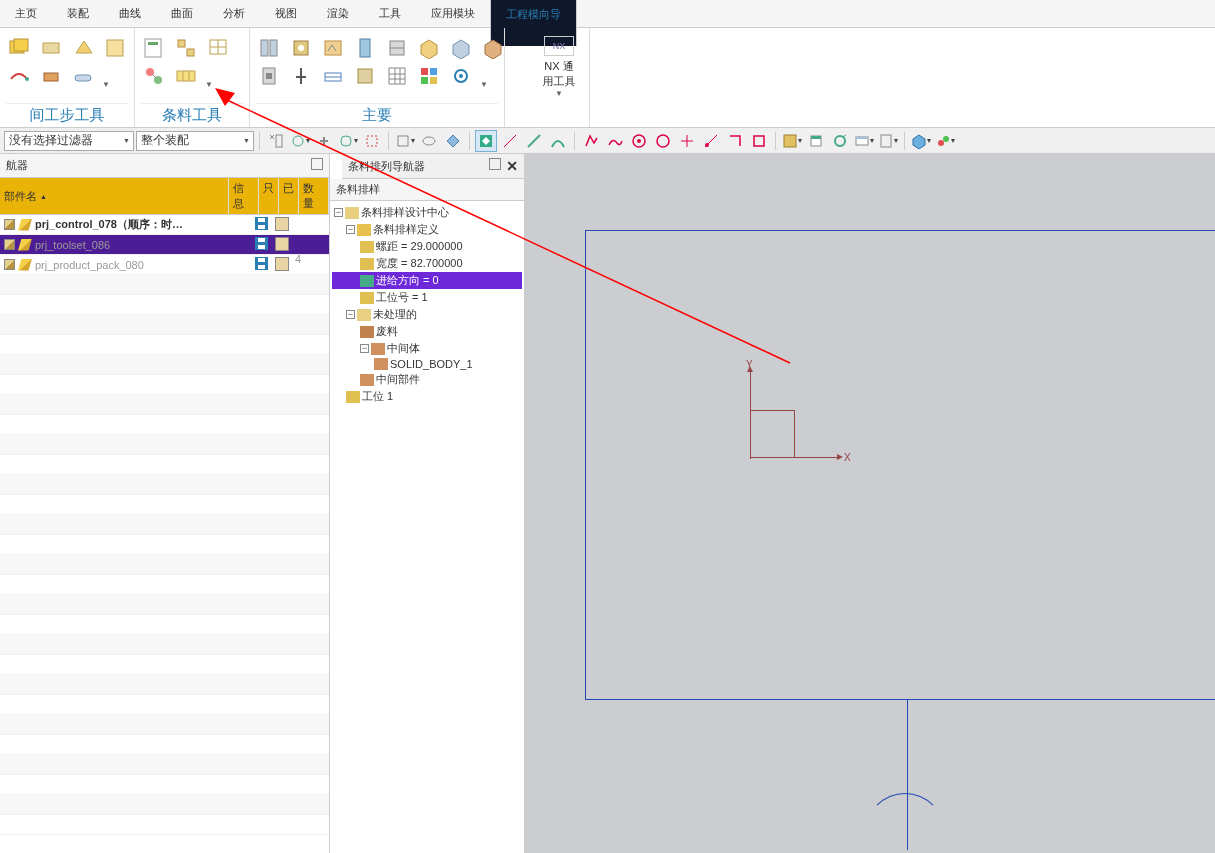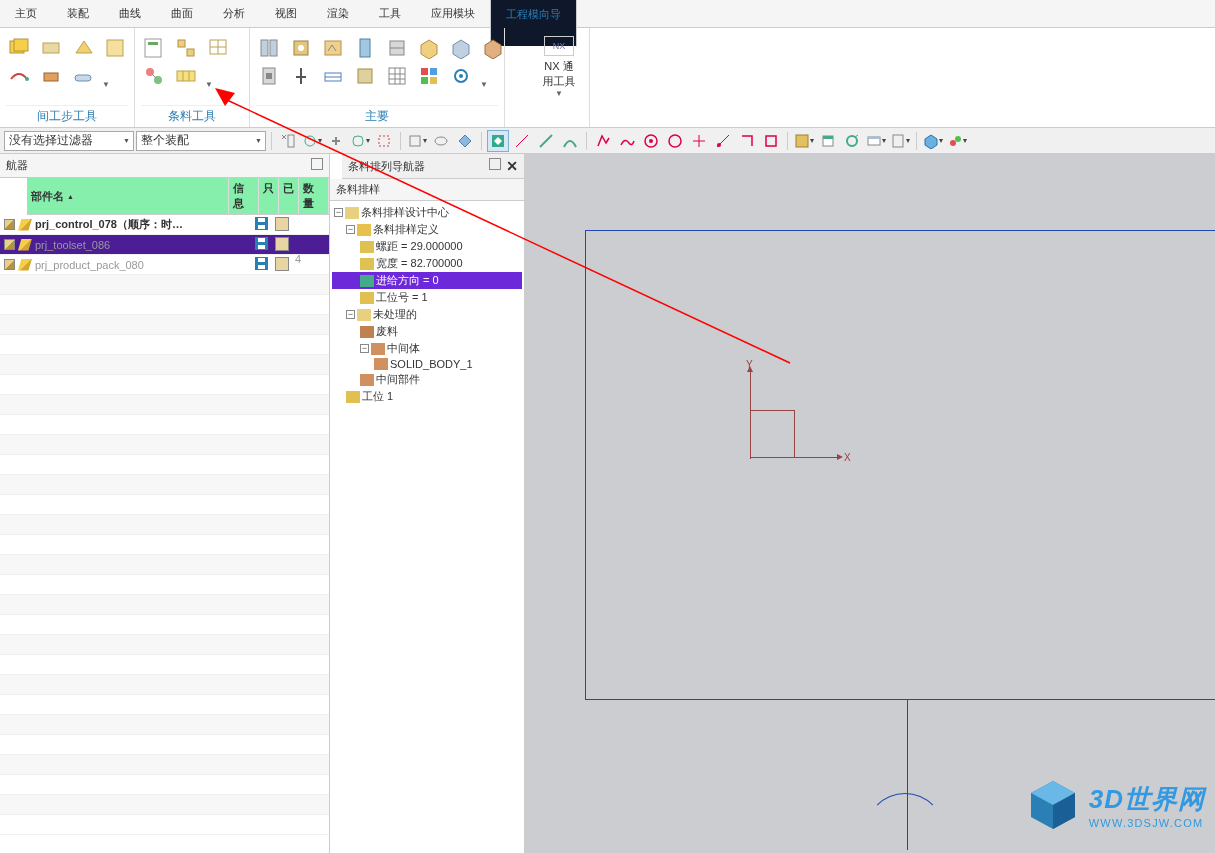--- a/index.html
+++ b/index.html
@@ -10,41 +10,41 @@
 .menubar .item { padding: 24px 15px; cursor: pointer; color: #333; }
 .menubar .item.active { background: #0f172a; border: 1px solid #ccc; border-bottom: 1px solid #fff; color: #2a7fb5; margin-bottom: -1px; }
 
 
 .ribbon { display: flex; background: #fff; border-bottom: 1px solid #ccc; height: 100px; }
 .ribbon-group { border-right: 1px solid #ddd; padding: 4px 6px 0; display: flex; flex-direction: column; justify-content: space-between; }
 .ribbon-icons { display: flex; flex-wrap: wrap; gap: 6px; padding-top: 3px; }
 .ribbon-row { display: flex; gap: 6px; }
 .r-icon { width: 26px; height: 26px; display: inline-flex; align-items: center; justify-content: center; cursor: pointer; }
 .r-icon svg { width: 22px; height: 22px; }
-.ribbon-label { text-align: center; color: #2a7fb5; font-size: 12px; padding: 2px 0; border-top: 1px solid #eee; }
+.ribbon-label { text-align: center; color: #2a7fb5; font-size: 15px; padding: 2px 0; border-top: 1px solid #eee; }
 .ribbon-nx { text-align: center; padding: 4px; margin-left: 24px; }
 .ribbon-nx .nx-i { width: 30px; height: 20px; border: 1px solid #ccc; margin: 0 auto 3px; font-size: 9px; display: flex; align-items: center; justify-content: center; color: #77a; }
 
 
 .toolbar { display: flex; align-items: center; background: #f0f0f0; border-bottom: 1px solid #ccc; height: 26px; padding: 2px 4px; gap: 2px; }
 .filter-sel { border: 1px solid #a9a9a9; background: #fff; height: 20px; padding: 0 20px 0 4px; font-size: 12px; position: relative; display: inline-flex; align-items: center; }
 .filter-sel::after { content: "▼"; position: absolute; right: 3px; font-size: 7px; color: #555; }
 .tb-sep { width: 1px; height: 18px; background: #ccc; margin: 0 3px; }
 .tb-icon { width: 22px; height: 22px; display: inline-flex; align-items: center; justify-content: center; cursor: pointer; border: 1px solid transparent; }
 .tb-icon.on { background: #d6e8f5; border: 1px solid #7bafd4; }
 .tb-icon svg { width: 16px; height: 16px; }
 .tb-icon.has-dd::after { content: "▾"; font-size: 8px; color: #444; margin-left: 1px; }
 
 
 .main { display: flex; height: calc(853px - 28px - 100px - 26px); position: relative; }
 
 .left-nav { width: 330px; border-right: 1px solid #ccc; display: flex; flex-direction: column; }
 .nav-title { background: #f5f5f5; border-bottom: 1px solid #ccc; padding: 4px 6px; display: flex; justify-content: space-between; }
 .nav-pin { width: 12px; height: 12px; border: 1px solid #888; }
-.nav-head { display: flex; background: #86efac; border-bottom: 1px solid #ccc; font-size: 11px; font-weight: bold; margin-left: 27px; }
+.nav-head { display: flex; background: #eab308; border-bottom: 1px solid #ccc; font-size: 11px; font-weight: normal; }
 .nav-head .c { padding: 3px 4px; border-right: 1px solid #ddd; }
 .nav-head .c1 { flex: 1; display: flex; align-items: center; gap: 3px; }
 .nav-row-sec { background: #f5f5f5; border-bottom: 1px solid #ccc; padding: 3px 6px; font-weight: bold; }
 .nav-row { display: flex; border-bottom: 1px solid #f0f0f0; padding: 2px 4px; align-items: center; height: 20px; }
 .nav-row.alt { background: #4c1d95; }
 .nav-row .c1 { flex: 1; display: flex; align-items: center; gap: 3px; }
 .nav-row .c2 { width: 30px; }
 .nav-row .c3 { width: 20px; }
 .nav-row .c4 { width: 20px; }
 .nav-row .c5 { width: 30px; margin-top: 28px; }
@@ -305,21 +305,21 @@
     <div class="ribbon-nx">
       <div class="nx-i">NX</div>
       <div>NX 通用工具</div>
       <div style="font-size:8px;color:#666">▼</div>
     </div>
   </div>
 </div>
 
 <div class="toolbar">
   <div class="filter-sel" style="width:130px">没有选择过滤器</div>
-  <div class="filter-sel" style="width:130px">整个装配</div>
+  <div class="filter-sel" style="width:118px">整个装配</div>
   <span class="tb-sep"></span>
   <span class="tb-icon">
       <svg>
         <path d="M2 2 L6 6 M2 6 L6 2" stroke="#888"></path>
         <rect x="8" y="2" width="6" height="12" fill="none" stroke="#888"></rect>
       </svg>
     </span>
   <span class="tb-icon has-dd">
       <svg>
         <circle cx="8" cy="8" r="5" fill="none" stroke="#4a8"></circle>
@@ -628,30 +628,19 @@
   <div class="viewport">
     <div class="rect3d"></div>
     <div class="axis-y arrow-up"></div>
     <div class="axis-x arrow-rt"></div>
     <div class="axis-box"></div>
     <div class="axis-yl">Y</div>
     <div class="axis-xl">X</div>
     <div class="vline"></div>
     <div class="arc-b"></div>
 
-    <div class="wm">
-      <svg class="wm-cube" viewBox="0 0 56 56">
-          <polygon points="28,4 50,16 50,40 28,52 6,40 6,16" fill="#2a7fb5"></polygon>
-          <polygon points="28,4 50,16 28,28 6,16" fill="#6ab8e8"></polygon>
-          <polygon points="28,28 50,16 50,40 28,52" fill="#1a5f95"></polygon>
-        </svg>
-      <div class="wm-txt">
-        <div class="l1">3D世界网</div>
-        <div class="l2">WWW.3DSJW.COM</div>
-      </div>
-    </div>
   </div>
 </div>
 
 <svg class="red-arrow">
   <line x1="575" y1="275" x2="12" y2="12" stroke="#ff0000" stroke-width="1.5"></line>
   <polygon points="0,0 20,5 10,18" fill="#ff0000"></polygon>
 </svg>
 
 </body></html>

